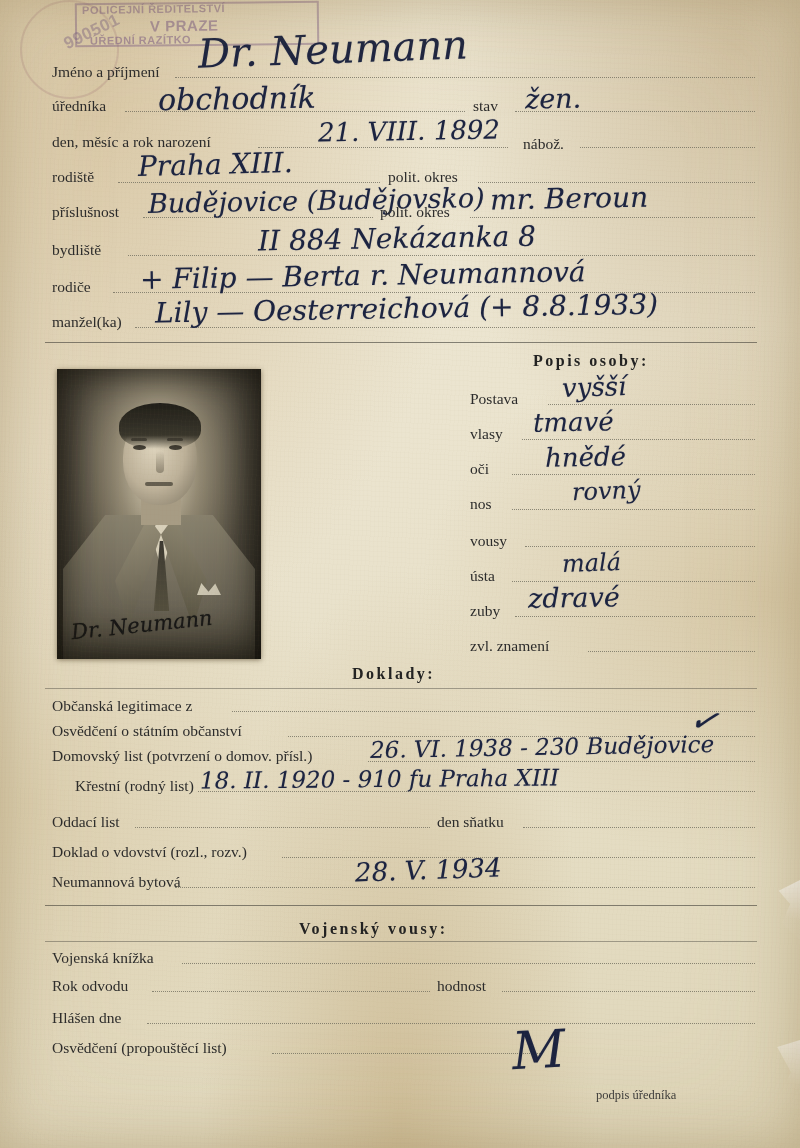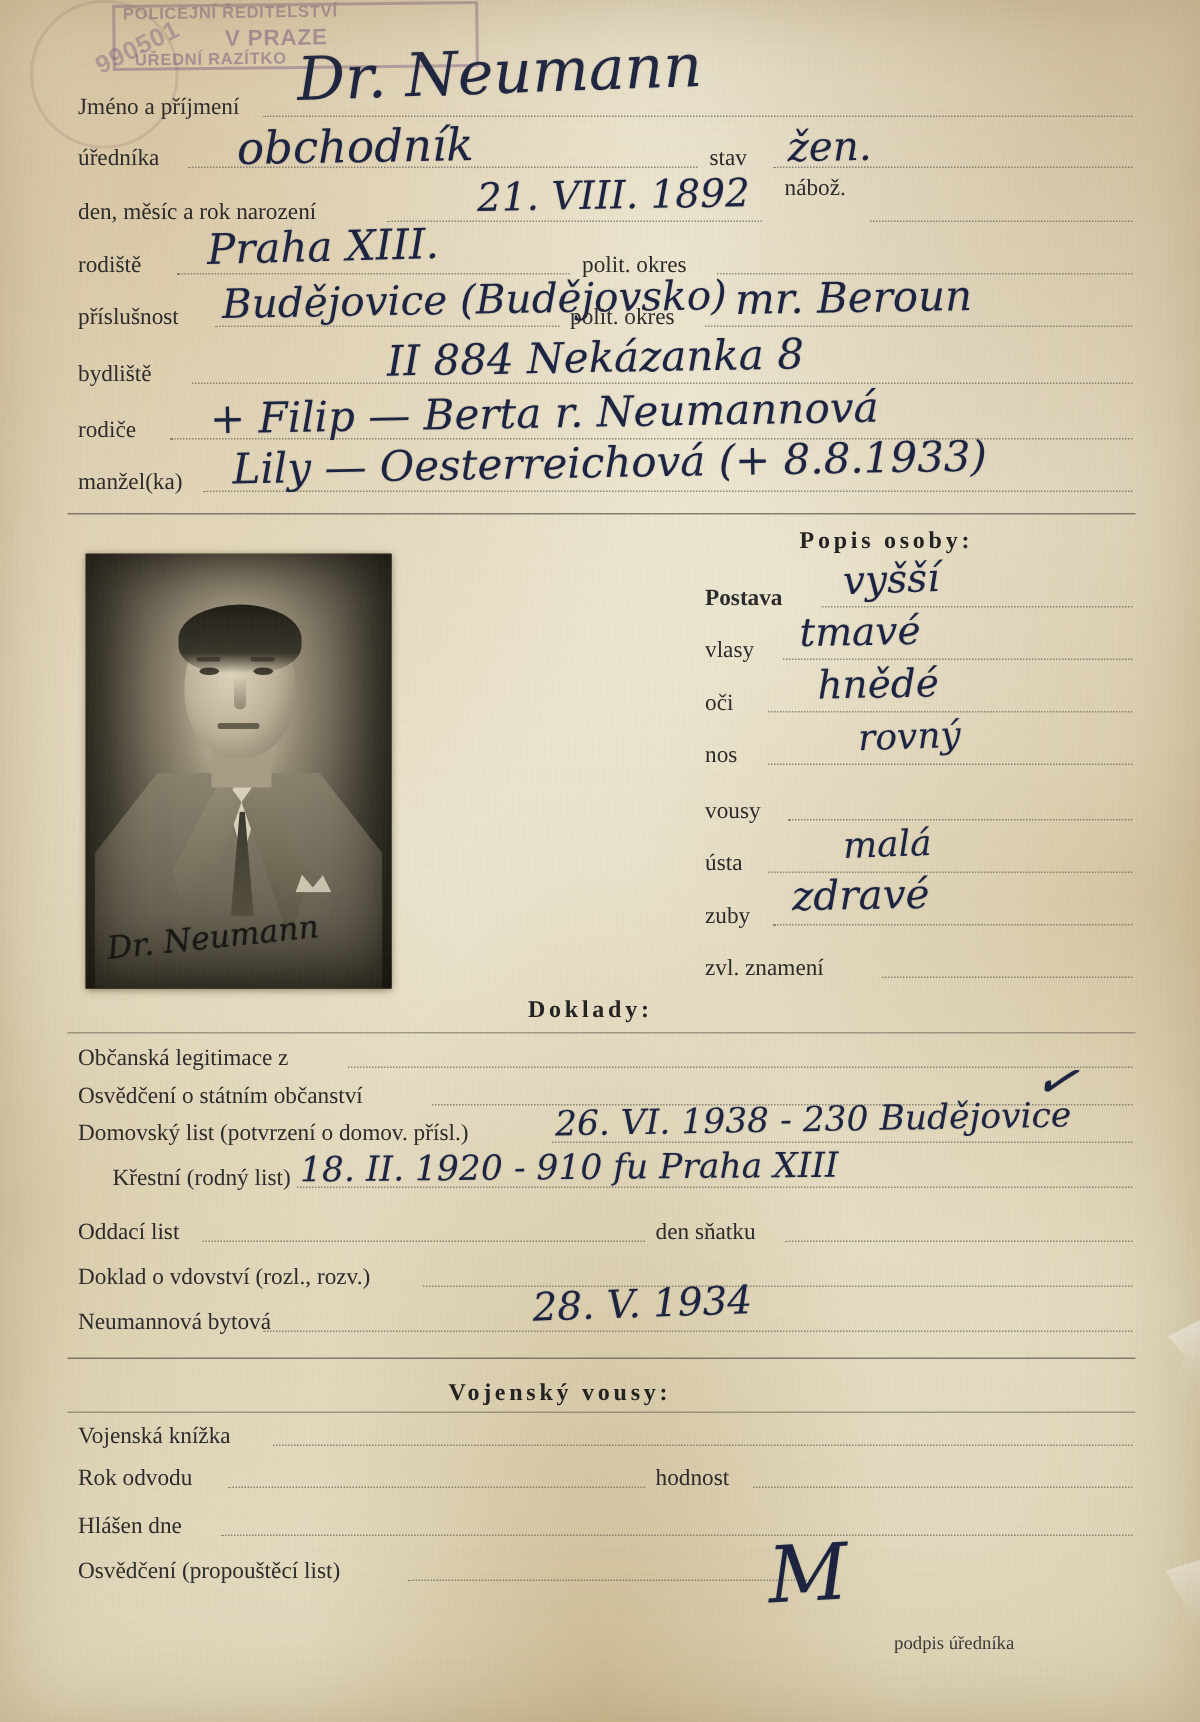--- a/index.html
+++ b/index.html
@@ -288,21 +288,21 @@
   <div class="hw" style="left:158px; top:81px; font-size:30px; transform:rotate(-1deg);">obchodník</div>
 
   <div class="lbl" style="left:473px; top:97px;">stav</div>
   <div class="rule" style="left:515px; top:111px; width:240px;"></div>
   <div class="hw" style="left:525px; top:83px; font-size:27px; transform:rotate(-1deg);">žen.</div>
 
   <div class="lbl" style="left:52px; top:133px;">den, měsíc a rok narození</div>
   <div class="rule" style="left:258px; top:147px; width:250px;"></div>
   <div class="hw" style="left:318px; top:116px; font-size:26px; transform:rotate(-1deg);">21. VIII. 1892</div>
 
-  <div class="lbl" style="left:523px; top:117px;font-family:Liberation Serif, serif;">nábož.</div>
+  <div class="lbl" style="left:523px; top:135px;font-family:Liberation Serif, serif;">nábož.</div>
   <div class="rule" style="left:580px; top:147px; width:175px;"></div>
 
   <div class="lbl" style="left:52px; top:168px;">rodiště</div>
   <div class="rule" style="left:118px; top:182px; width:262px;"></div>
   <div class="hw" style="left:138px; top:148px; font-size:28px; transform:rotate(-1.5deg);">Praha XIII.</div>
 
   <div class="lbl" style="left:388px; top:168px;">polit. okres</div>
   <div class="rule" style="left:478px; top:182px; width:277px;"></div>
 
   <div class="lbl" style="left:52px; top:203px;">příslušnost</div>
@@ -344,21 +344,21 @@
       <div class="p-eye-r"></div>
       <div class="p-nose"></div>
       <div class="p-mouth"></div>
       <div id="photo-sig">Dr. Neumann</div>
       <div id="photo-vign"></div>
     </div>
   </div>
 
   <div class="sect" style="left:533px; top:352px;">Popis osoby:</div>
 
-  <div class="lbl" style="left:470px; top:390px;font-weight:bold;">Postava</div>
+  <div class="lbl" style="left:470px; top:390px;">Postava</div>
   <div class="rule" style="left:548px; top:404px; width:207px;"></div>
   <div class="hw" style="left:562px; top:372px; font-size:26px; transform:rotate(-2deg);">vyšší</div>
 
   <div class="lbl" style="left:470px; top:425px;">vlasy</div>
   <div class="rule" style="left:522px; top:439px; width:233px;"></div>
   <div class="hw" style="left:533px; top:407px; font-size:26px; transform:rotate(-1deg);">tmavé</div>
 
   <div class="lbl" style="left:470px; top:460px;">oči</div>
   <div class="rule" style="left:512px; top:474px; width:243px;"></div>
   <div class="hw" style="left:545px; top:442px; font-size:26px; transform:rotate(-1deg);">hnědé</div>

